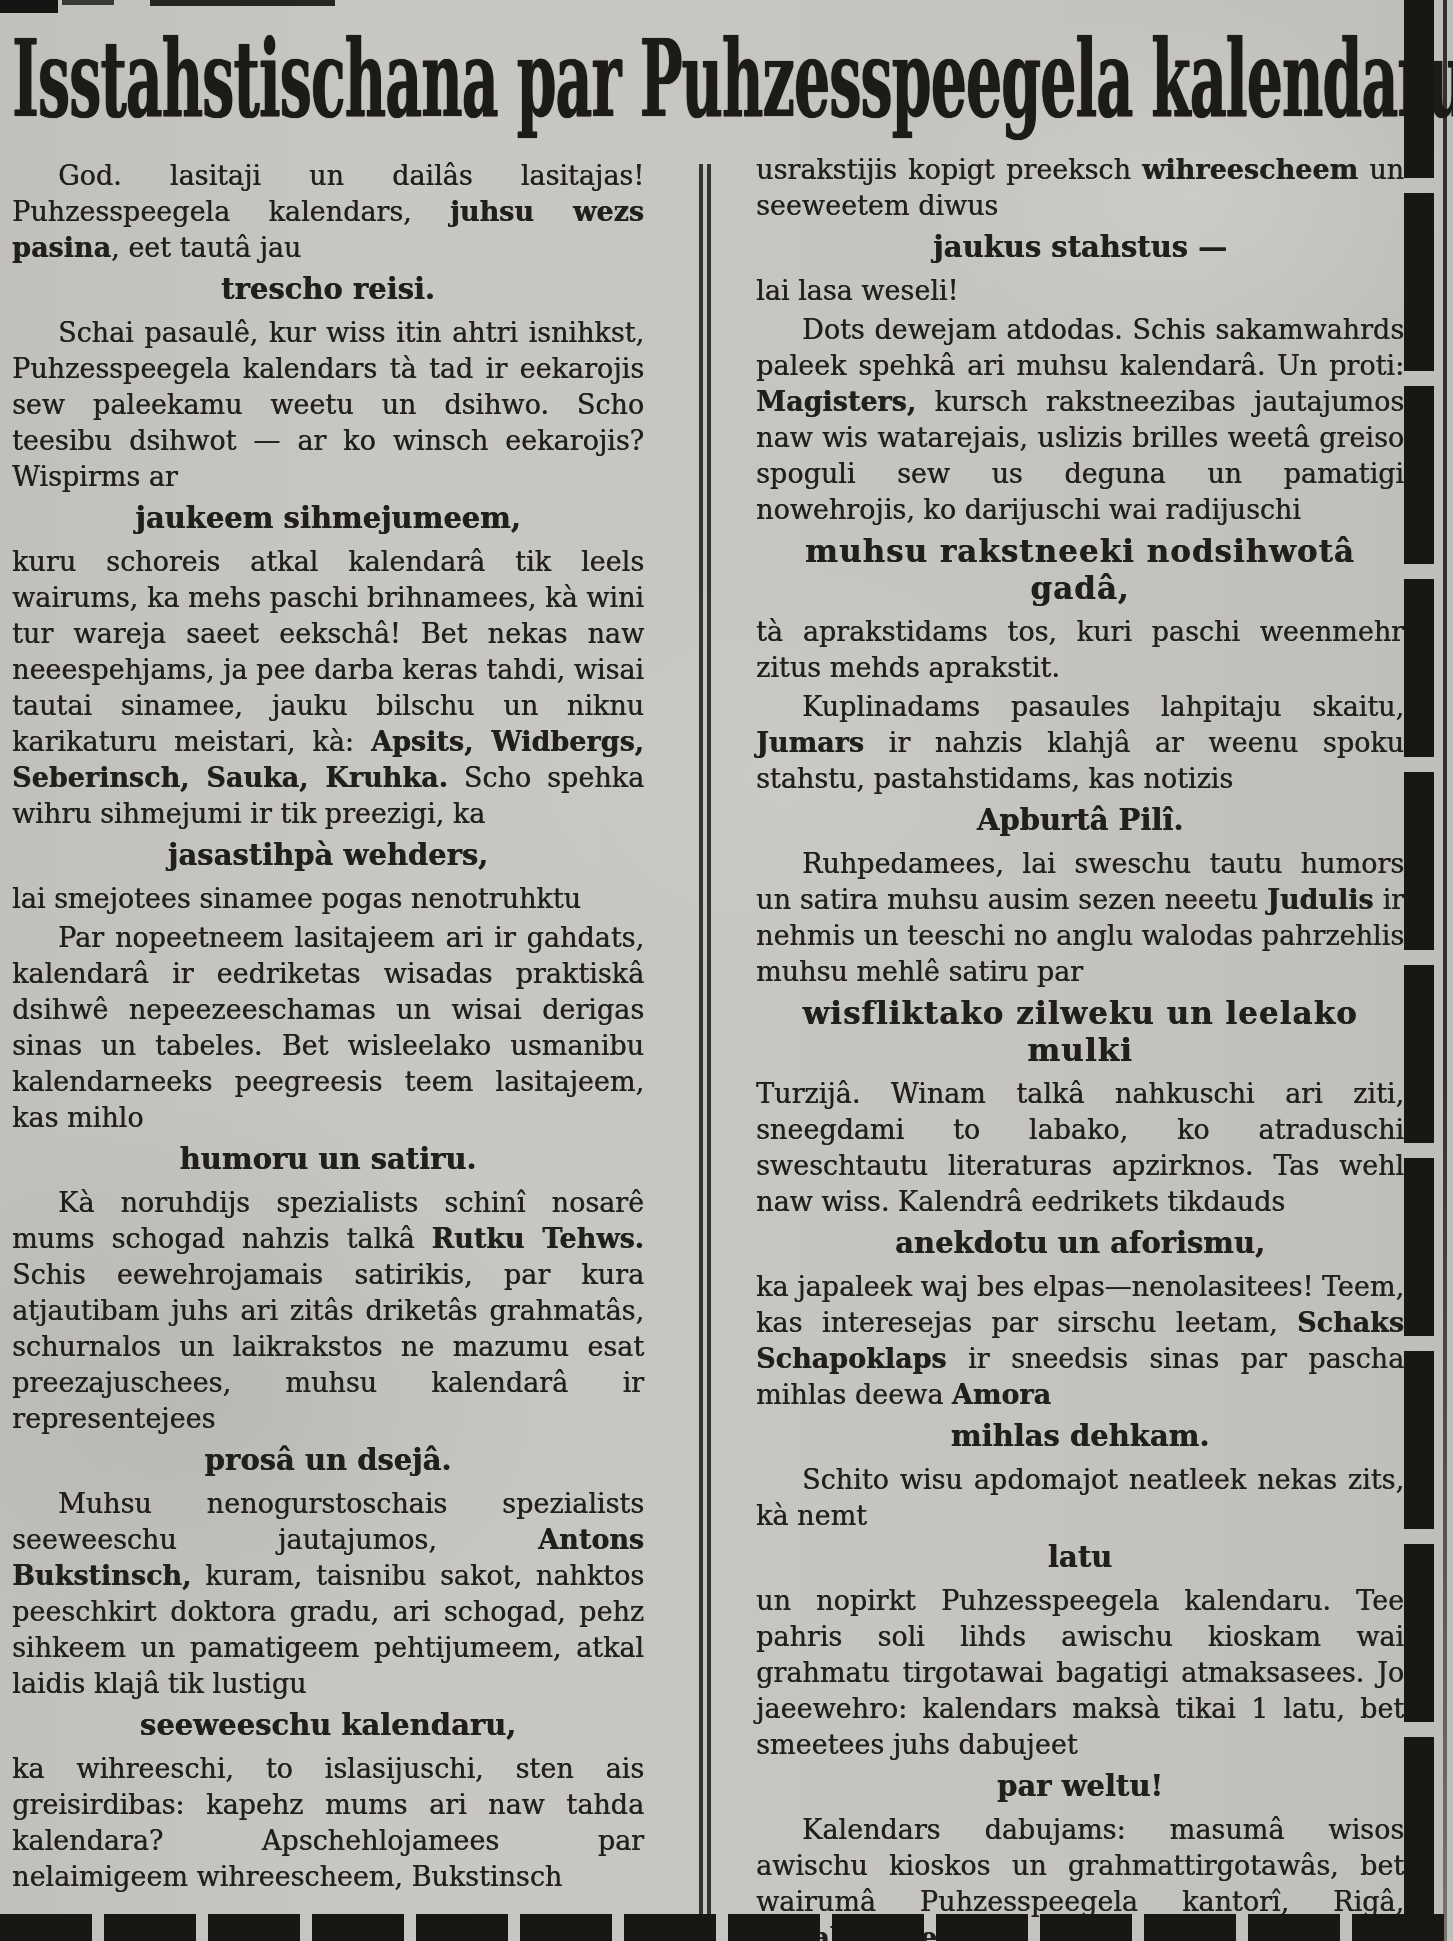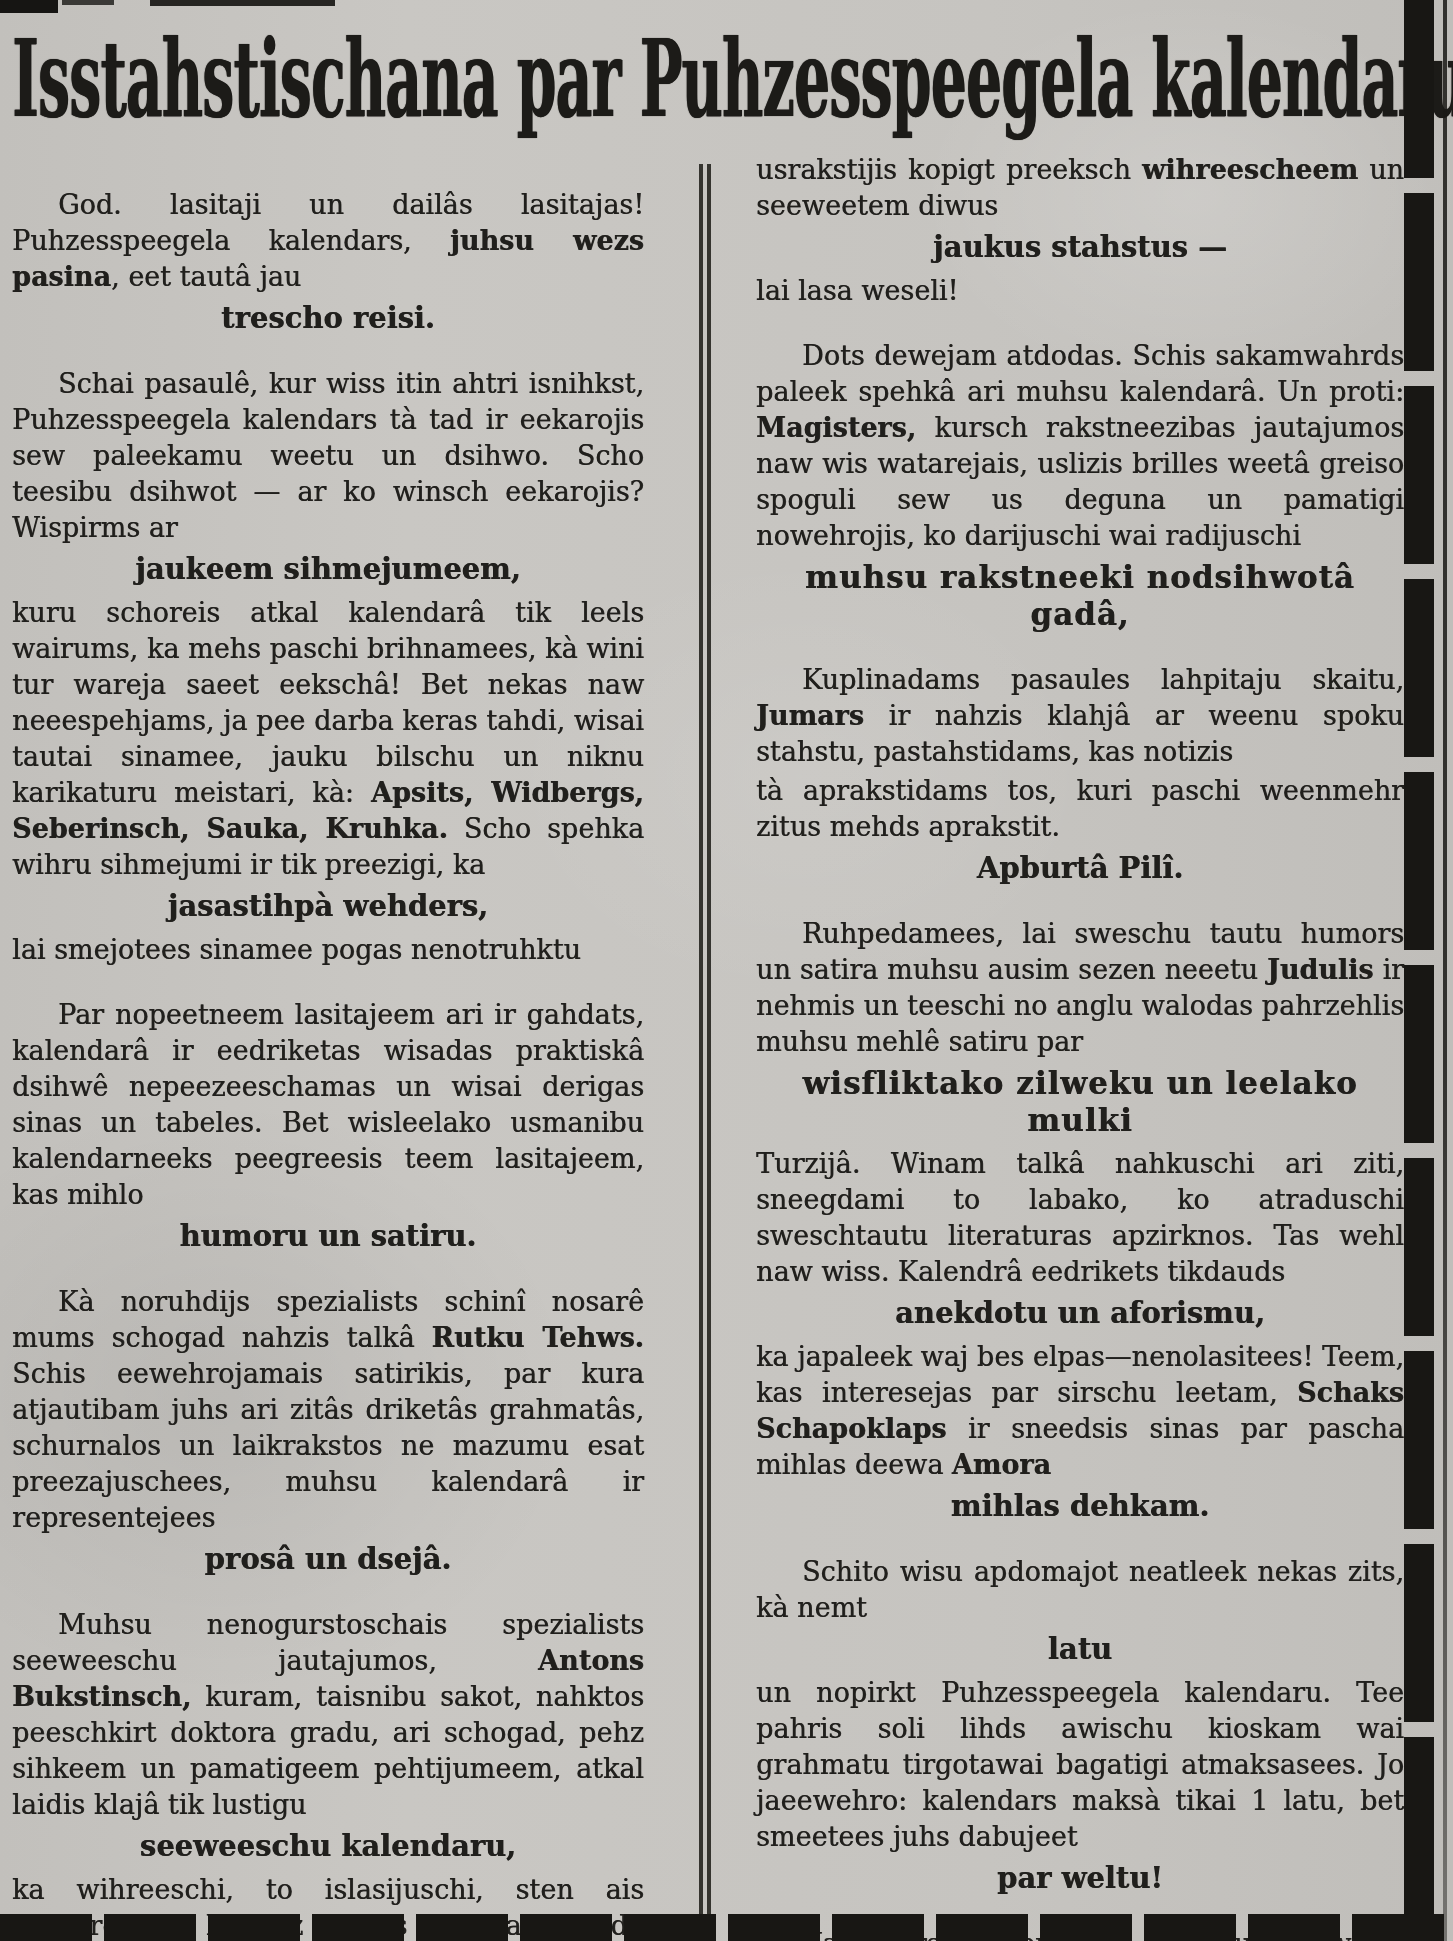--- a/index.html
+++ b/index.html
@@ -38,21 +38,21 @@
   
   .col{position:absolute;text-align:justify;}
   .col-left{left:12px;top:158px;width:632px;}
   .col-right{left:756px;top:152px;width:648px;}
   .body-par{
     margin:0 0 3px 0;
     font-size:27px;line-height:36px;
     text-shadow:0.5px 0 0 rgba(32,31,28,0.85);
     hyphens:none;
   }
-  .body-par.indent{text-indent:46px;margin-top:29px;}
+  .body-par.indent{text-indent:46px;}
   .b{font-weight:bold;}
   .subhead{
     margin:5px 0 7px 0;
     text-align:center;
     font-size:29px;line-height:37px;font-weight:bold;
     text-shadow:0.5px 0 0 rgba(28,27,24,0.9);
   }
   .subhead.large{font-size:31px;letter-spacing:1px;text-align:center;}
   
   .divider{
@@ -105,22 +105,22 @@
       <p class="body-par indent"><span>Muhsu nenogurstoschais spezialists seeweeschu jautajumos, </span><span class="b">Antons Bukstinsch,</span><span> kuram, taisnibu sakot, nahktos peeschkirt doktora gradu, ari schogad, pehz sihkeem un pamatigeem pehtijumeem, atkal laidis klajâ tik lustigu</span></p>
       <h3 class="subhead">seeweeschu kalendaru,</h3>
       <p class="body-par"><span>ka wihreeschi, to islasijuschi, sten ais greisirdibas: kapehz mums ari naw tahda kalendara? Apschehlojamees par nelaimigeem wihreescheem, Bukstinsch</span></p>
     </div>
   <div class="col col-right">
       <p class="body-par"><span>usrakstijis kopigt preeksch </span><span class="b">wihreescheem</span><span> un seeweetem diwus</span></p>
       <h3 class="subhead">jaukus stahstus —</h3>
       <p class="body-par"><span>lai lasa weseli!</span></p>
       <p class="body-par indent"><span>Dots dewejam atdodas. Schis sakamwahrds paleek spehkâ ari muhsu kalendarâ. Un proti: </span><span class="b">Magisters,</span><span> kursch rakstneezibas jautajumos naw wis watarejais, uslizis brilles weetâ greiso spoguli sew us deguna un pamatigi nowehrojis, ko darijuschi wai radijuschi</span></p>
       <h3 class="subhead large">muhsu rakstneeki nodsihwotâ gadâ,</h3>
+      <p class="body-par"><span>tà aprakstidams tos, kuri paschi weenmehr zitus mehds aprakstit.</span></p>
       <p class="body-par indent"><span>Kuplinadams pasaules lahpitaju skaitu, </span><span class="b">Jumars</span><span> ir nahzis klahjâ ar weenu spoku stahstu, pastahstidams, kas notizis</span></p>
-      <p class="body-par"><span>tà aprakstidams tos, kuri paschi weenmehr zitus mehds aprakstit.</span></p>
       <h3 class="subhead">Apburtâ Pilî.</h3>
       <p class="body-par indent"><span>Ruhpedamees, lai sweschu tautu humors un satira muhsu ausim sezen neeetu </span><span class="b">Judulis</span><span> ir nehmis un teeschi no anglu walodas pahrzehlis muhsu mehlê satiru par</span></p>
       <h3 class="subhead large">wisfliktako zilweku un leelako mulki</h3>
       <p class="body-par"><span>Turzijâ. Winam talkâ nahkuschi ari ziti, sneegdami to labako, ko atraduschi sweschtautu literaturas apzirknos. Tas wehl naw wiss. Kalendrâ eedrikets tikdauds</span></p>
       <h3 class="subhead">anekdotu un aforismu,</h3>
       <p class="body-par"><span>ka japaleek waj bes elpas—nenolasitees! Teem, kas interesejas par sirschu leetam, </span><span class="b">Schaks Schapoklaps</span><span> ir sneedsis sinas par pascha mihlas deewa </span><span class="b">Amora</span></p>
       <h3 class="subhead">mihlas dehkam.</h3>
       <p class="body-par indent"><span>Schito wisu apdomajot neatleek nekas zits, kà nemt</span></p>
       <h3 class="subhead">latu</h3>
       <p class="body-par"><span>un nopirkt Puhzesspeegela kalendaru. Tee pahris soli lihds awischu kioskam wai grahmatu tirgotawai bagatigi atmaksasees. Jo jaeewehro: kalendars maksà tikai 1 latu, bet smeetees juhs dabujeet</span></p>

